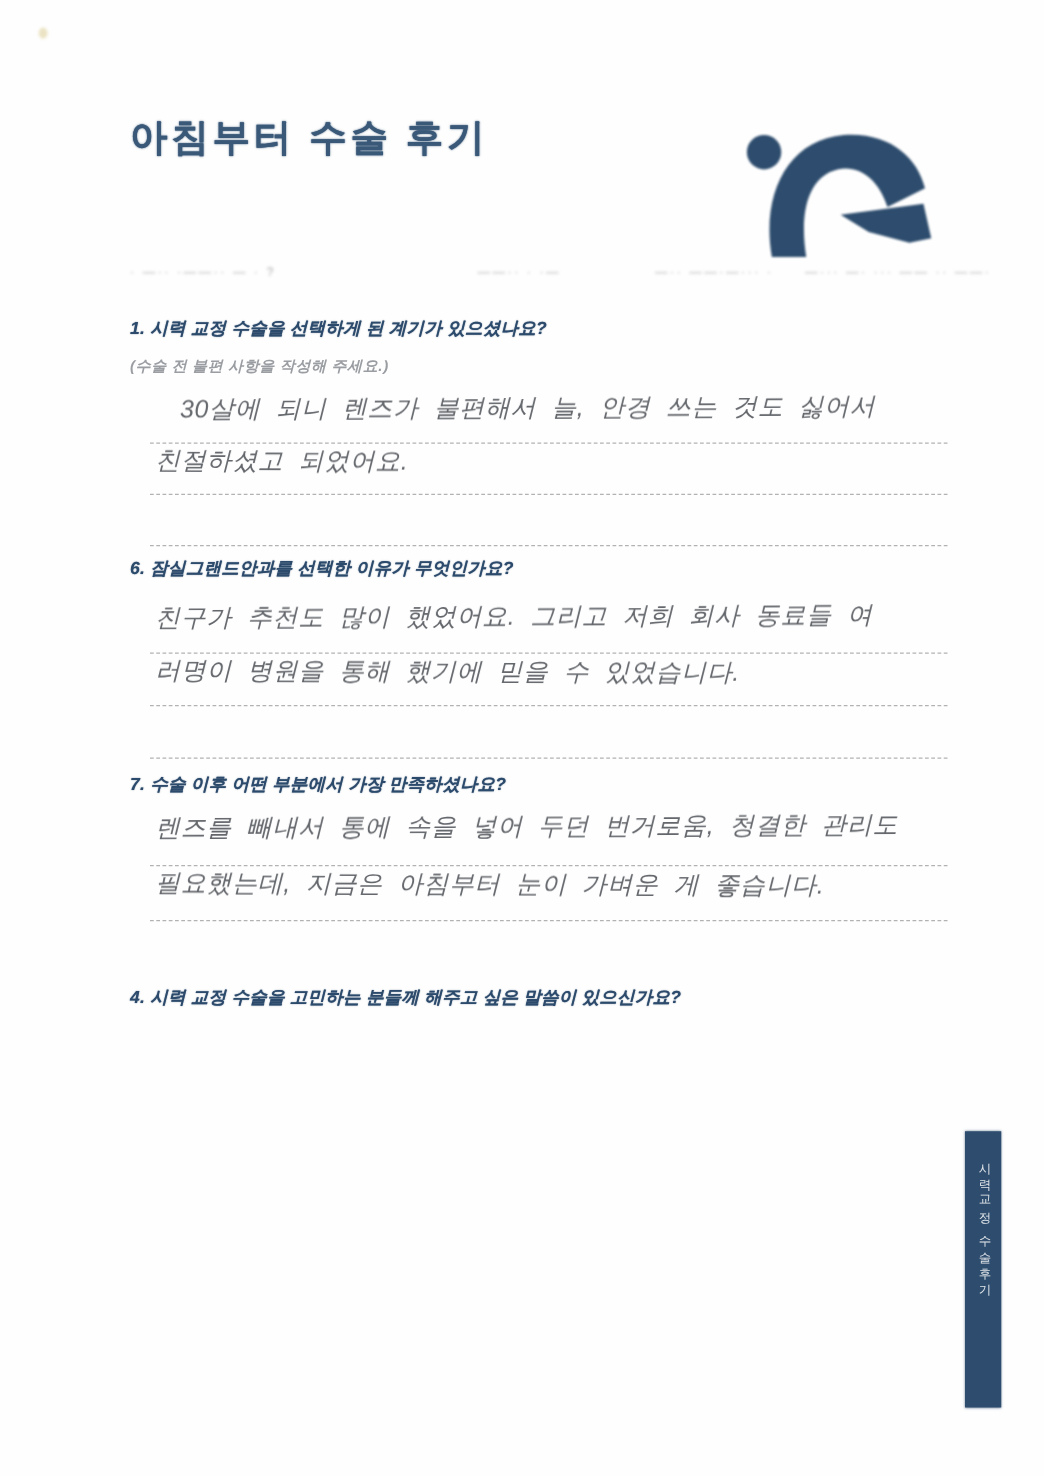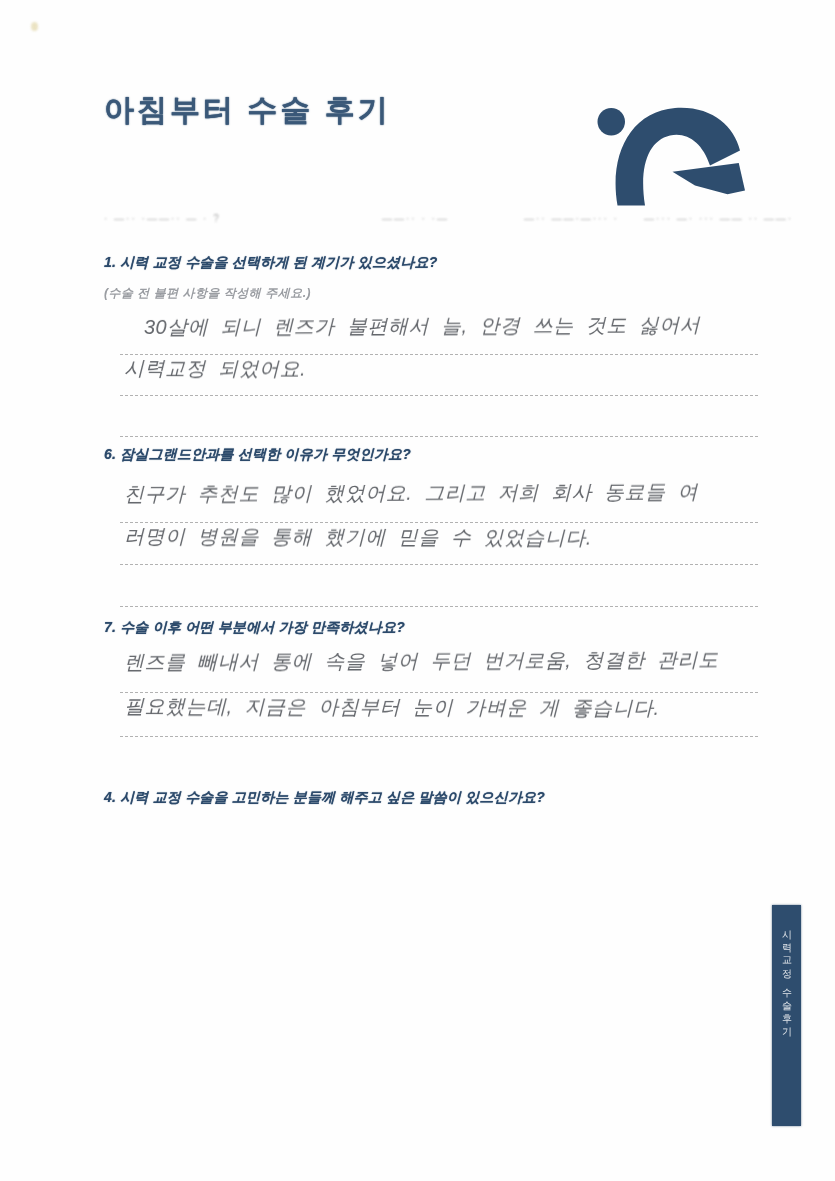--- a/index.html
+++ b/index.html
@@ -113,21 +113,21 @@
   </div>
 
   <div class="sec sec1">
     <div class="q-label">1. 시력 교정 수술을 선택하게 된 계기가 있으셨나요?</div>
     <div class="q-note">(수술 전 불편 사항을 작성해 주세요.)</div>
     <div class="rows">
       <div class="ans-row">
           <span class="hand">30살에 되니 렌즈가 불편해서 늘, 안경 쓰는 것도 싫어서</span>
         </div>
       <div class="ans-row">
-          <span class="hand">시력교정 되었어요.</span>
+          <span class="hand">친절하셨고 되었어요.</span>
         </div>
       <div class="ans-row">
           <span class="hand"></span>
         </div>
     </div>
   </div>
 
   <div class="sec sec2">
     <div class="q-label">6. 잠실그랜드안과를 선택한 이유가 무엇인가요?</div>
     <div class="rows">

